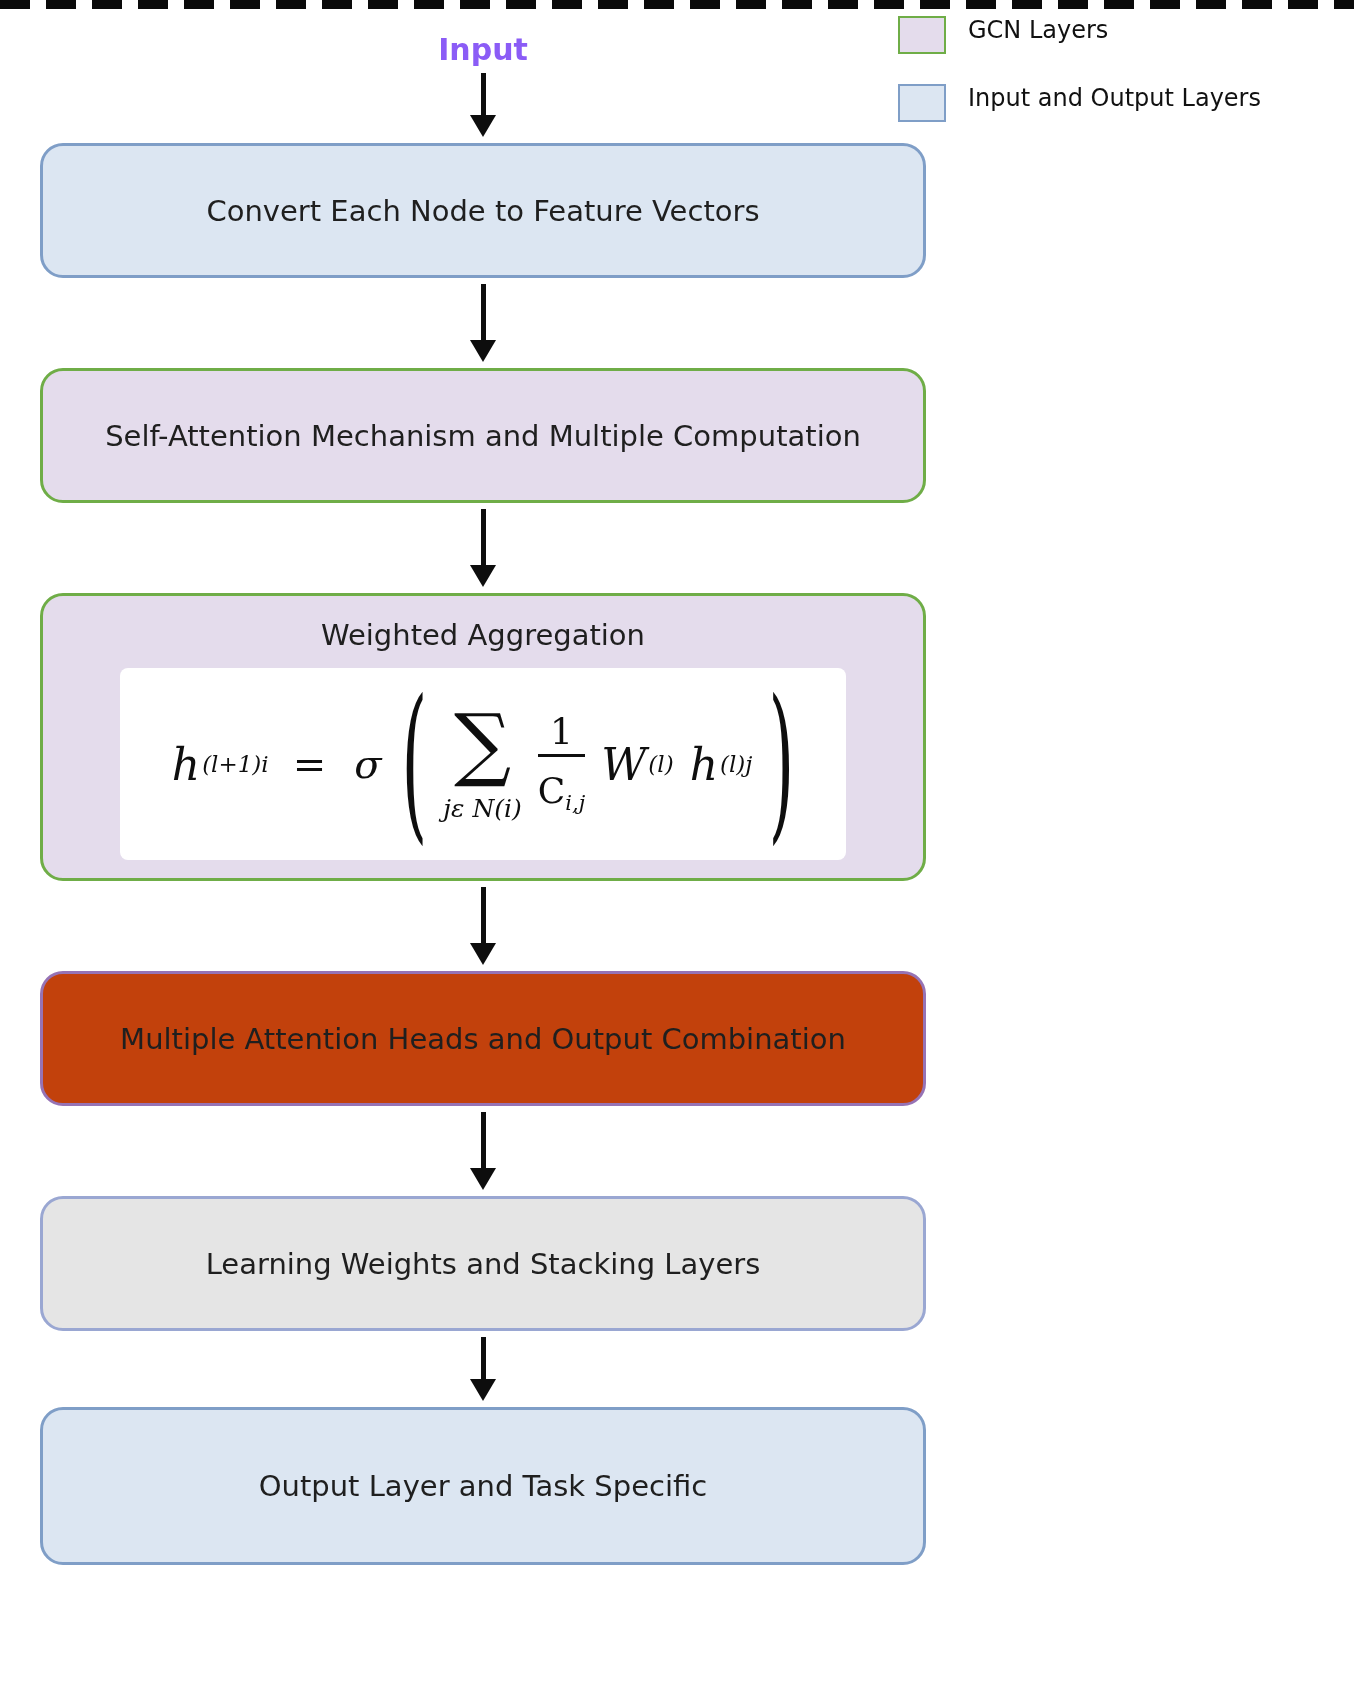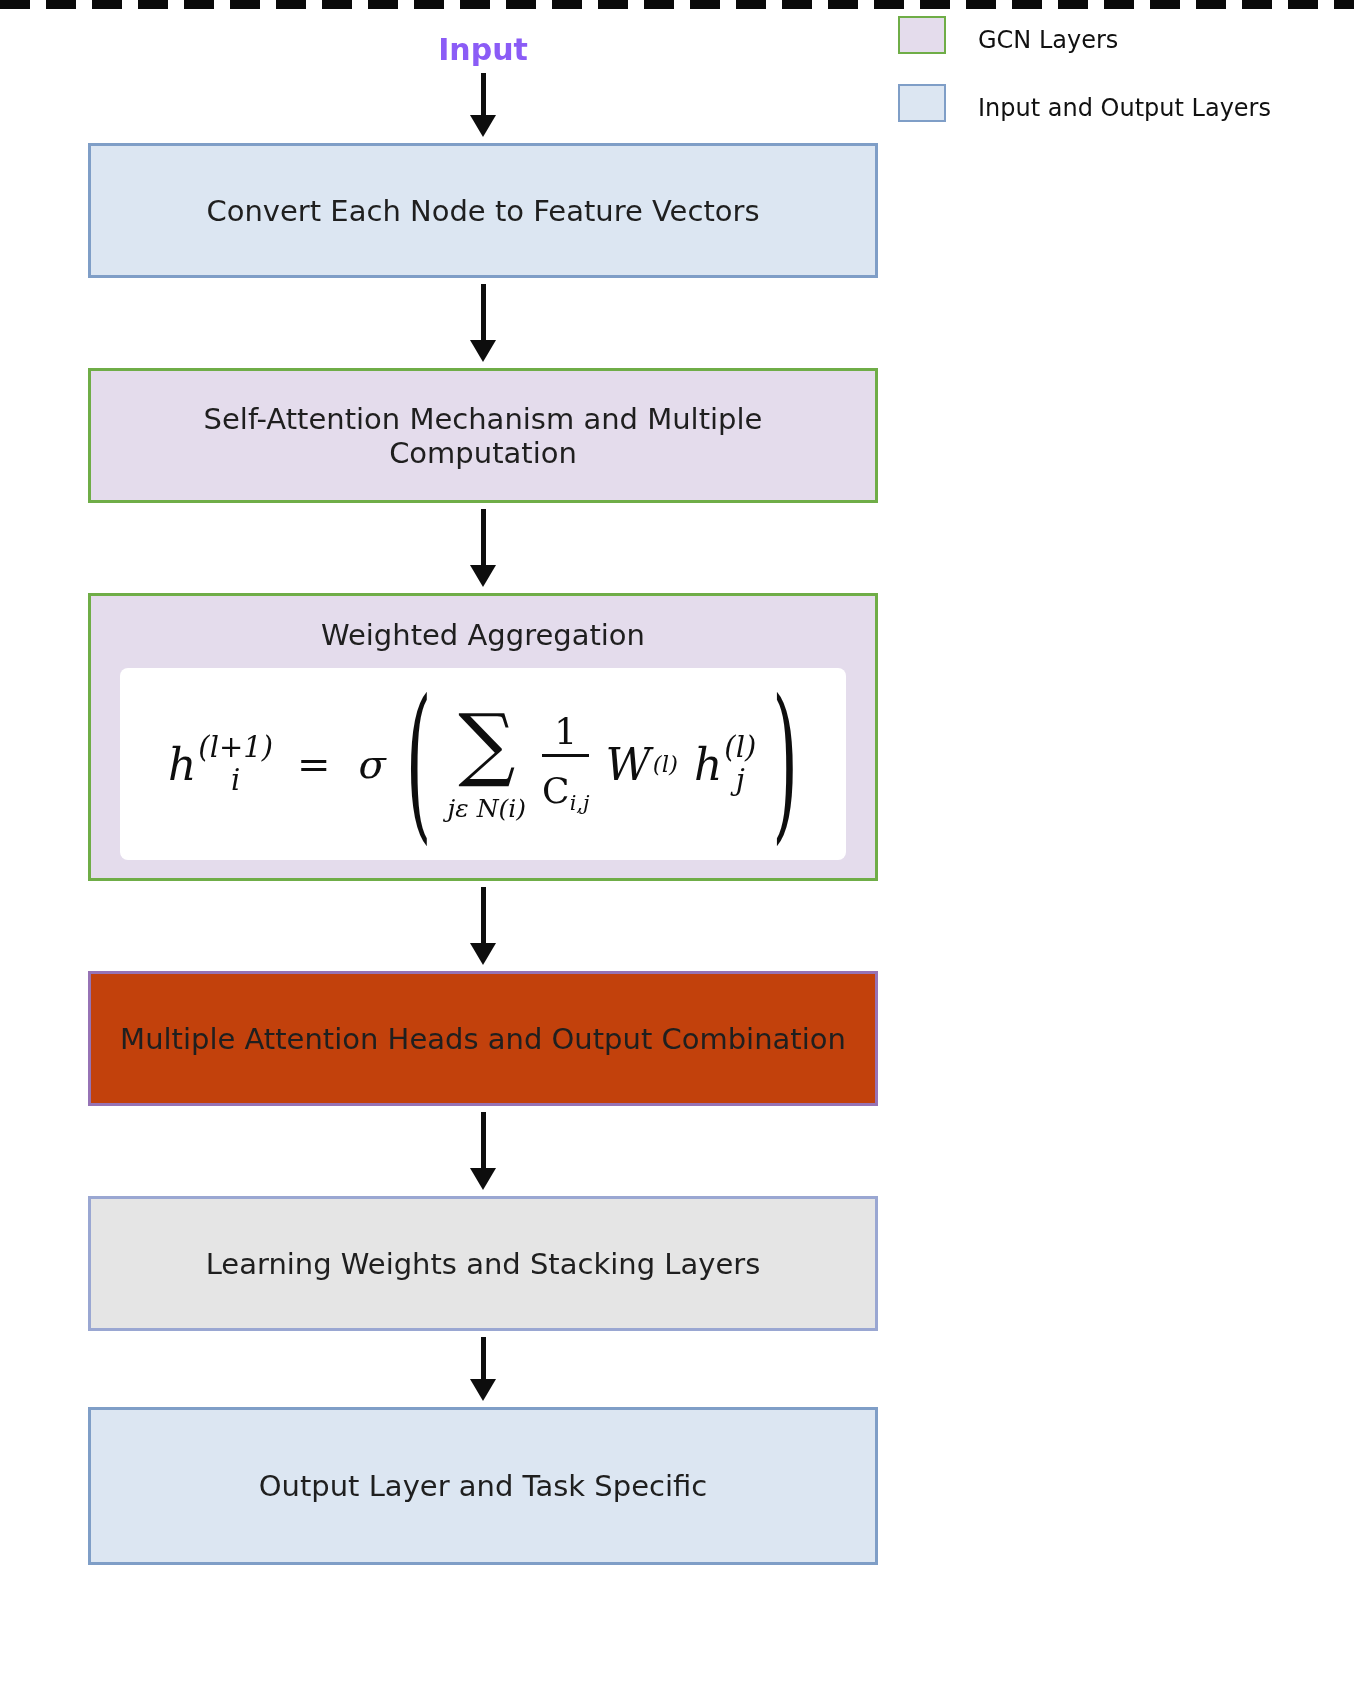--- a/index.html
+++ b/index.html
@@ -24,21 +24,21 @@
 
   
   .legend {
     position: absolute;
     left: 898px;
     top: 16px;
     display: flex;
     flex-direction: column;
     gap: 30px;
   }
-  .legend-row { display: flex; align-items: flex-end; gap: 32px; }
+  .legend-row { display: flex; align-items: flex-start; gap: 22px; }
   .swatch { width: 48px; height: 38px; display: inline-block; }
   .swatch.gcn { background: #e4dcec; border: 2px solid #6fad47; }
   .swatch.io  { background: #dce6f2; border: 2px solid #7f9ec7; }
   .legend-label { font-size: 24px; color: #111; white-space: nowrap; }
 
   
   .flow {
     position: absolute;
     left: 40px;
     top: 0;
@@ -64,29 +64,30 @@
   .arrow-head {
     width: 0; height: 0;
     border-left: 13px solid transparent;
     border-right: 13px solid transparent;
     border-top: 22px solid #0d0d0d;
   }
   .a-short { height: 64px; }
   .a-med   { height: 78px; }
 
   .box {
-    width: 790px;
+    width: 886px;
     min-height: 135px;
     display: flex;
     flex-direction: column;
     align-items: center;
     justify-content: center;
     text-align: center;
     font-size: 29px;
     padding: 10px 20px;
+    border-radius: 23px;
   }
   .box.io         { background: #dce6f2; border: 3px solid #7f9ec7; }
   .box.gcn-green  { background: #e4dcec; border: 3px solid #6fad47; }
   .box.gcn-purple { background: #c2410c; border: 3px solid #9673b5; }
   .box.gcn-blue   { background: #e5e5e5; border: 3px solid #9aa7d2; }
   .box.tall { min-height: 288px; justify-content: flex-start; padding-top: 22px; }
   .box.last { min-height: 158px; }
 
   
   .formula-panel {
@@ -107,23 +108,23 @@
     font-family: "DejaVu Serif", serif;
     color: #0e0e0e;
   }
   .f-it { font-style: italic; }
   .f-lg { font-size: 44px; }
   .f-eq { font-size: 40px; padding: 0 8px; }
   .f-sigma { font-size: 40px; padding: 0 4px; }
   .f-item { display: inline-flex; align-items: center; }
   .f-stack {
     display: inline-flex;
-    flex-direction: column;
+    flex-direction: row;
     line-height: 1.15;
-    font-size: 29px;
+    font-size: 23px;
     margin-left: 2px;
   }
   .f-paren {
     display: inline-block;
     font-size: 66px;
     transform: scaleY(2.55);
     font-weight: 300;
     line-height: 1;
   }
   .f-sum { display: inline-flex; flex-direction: column; align-items: center; }

